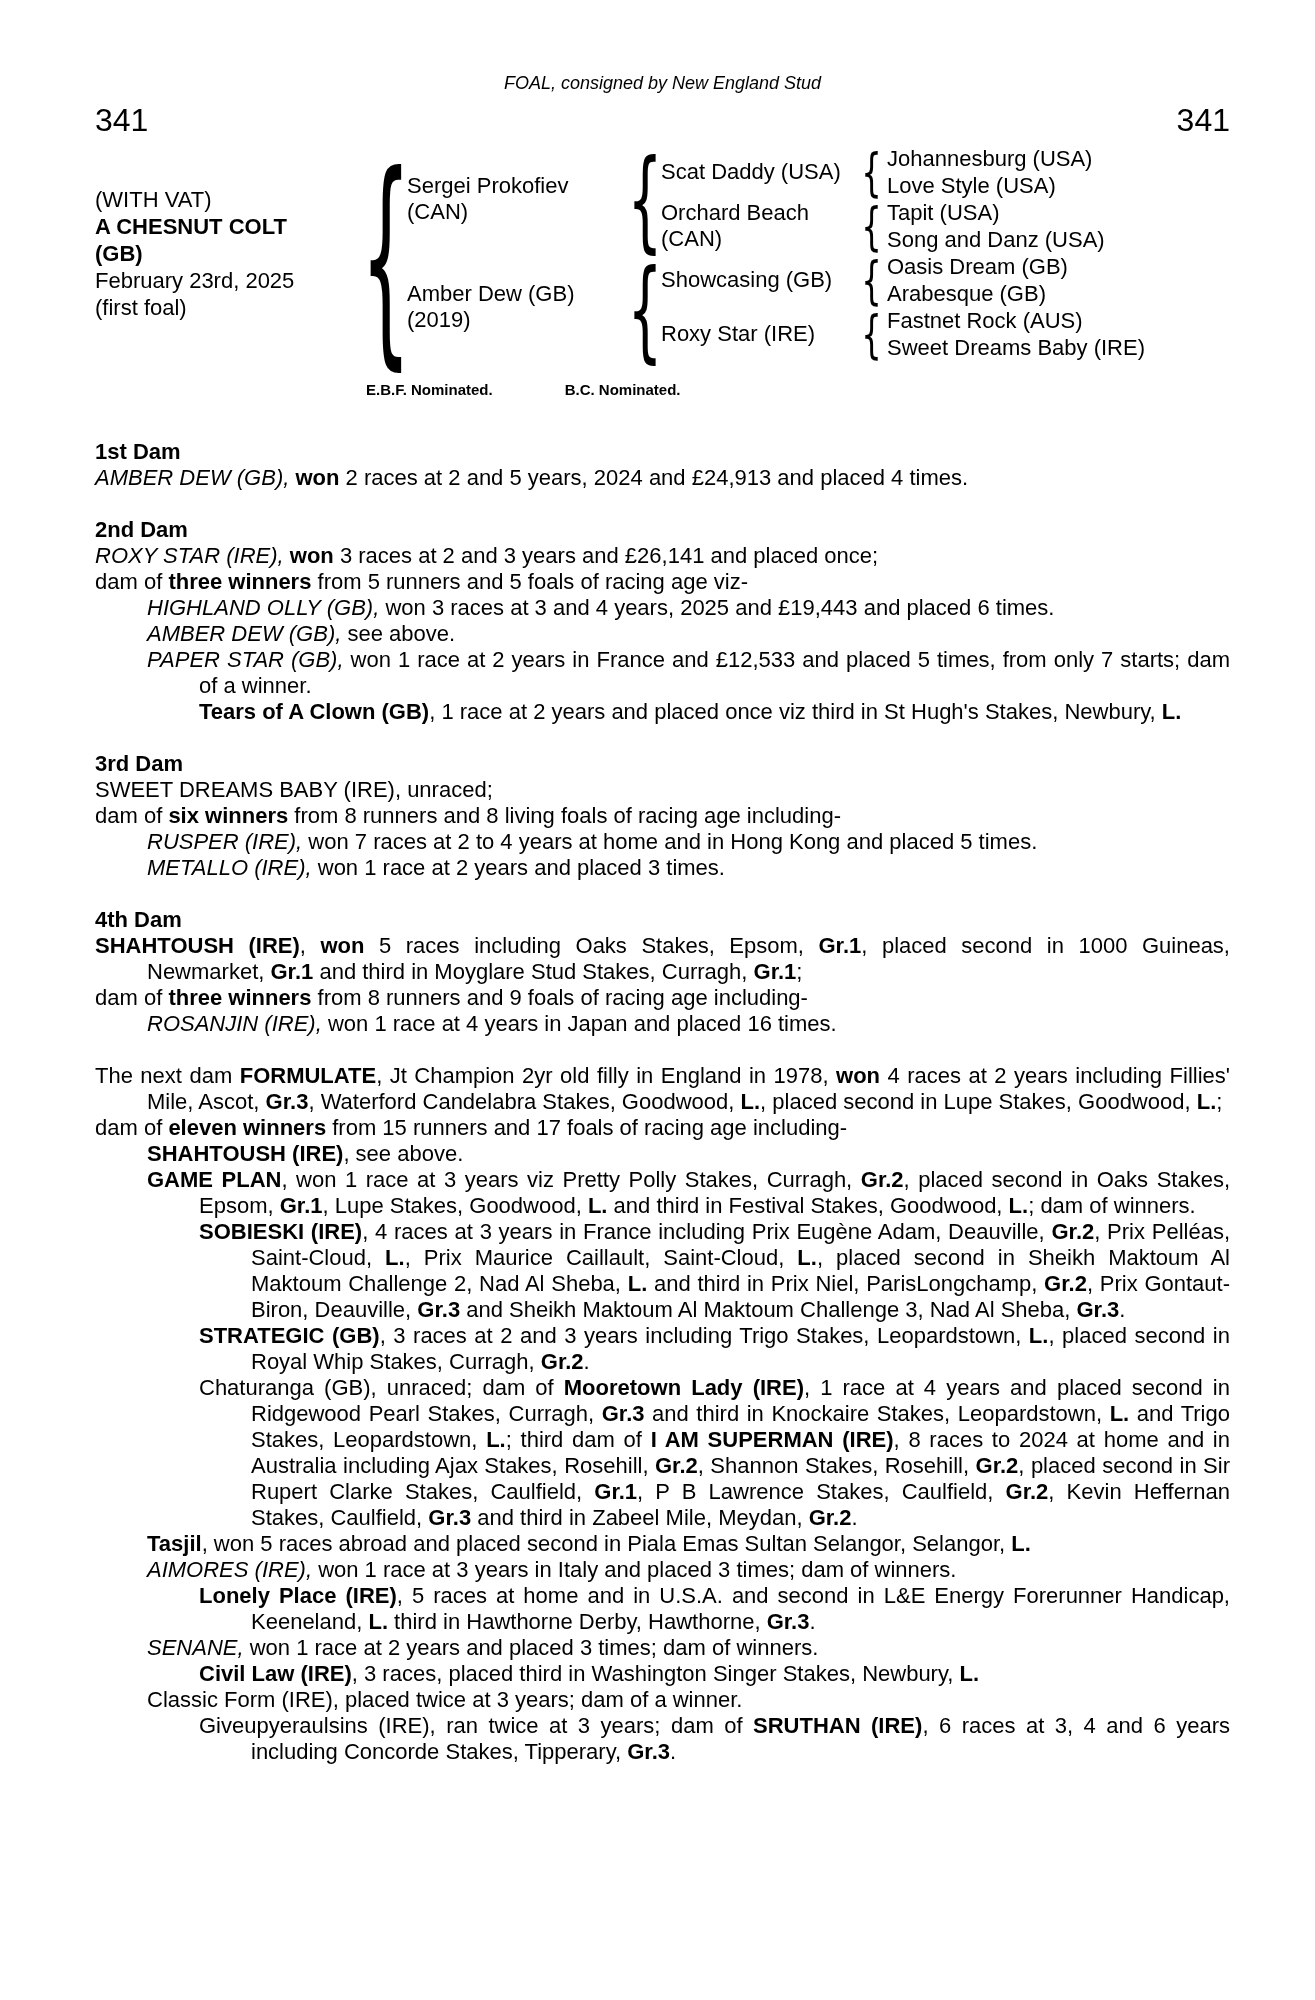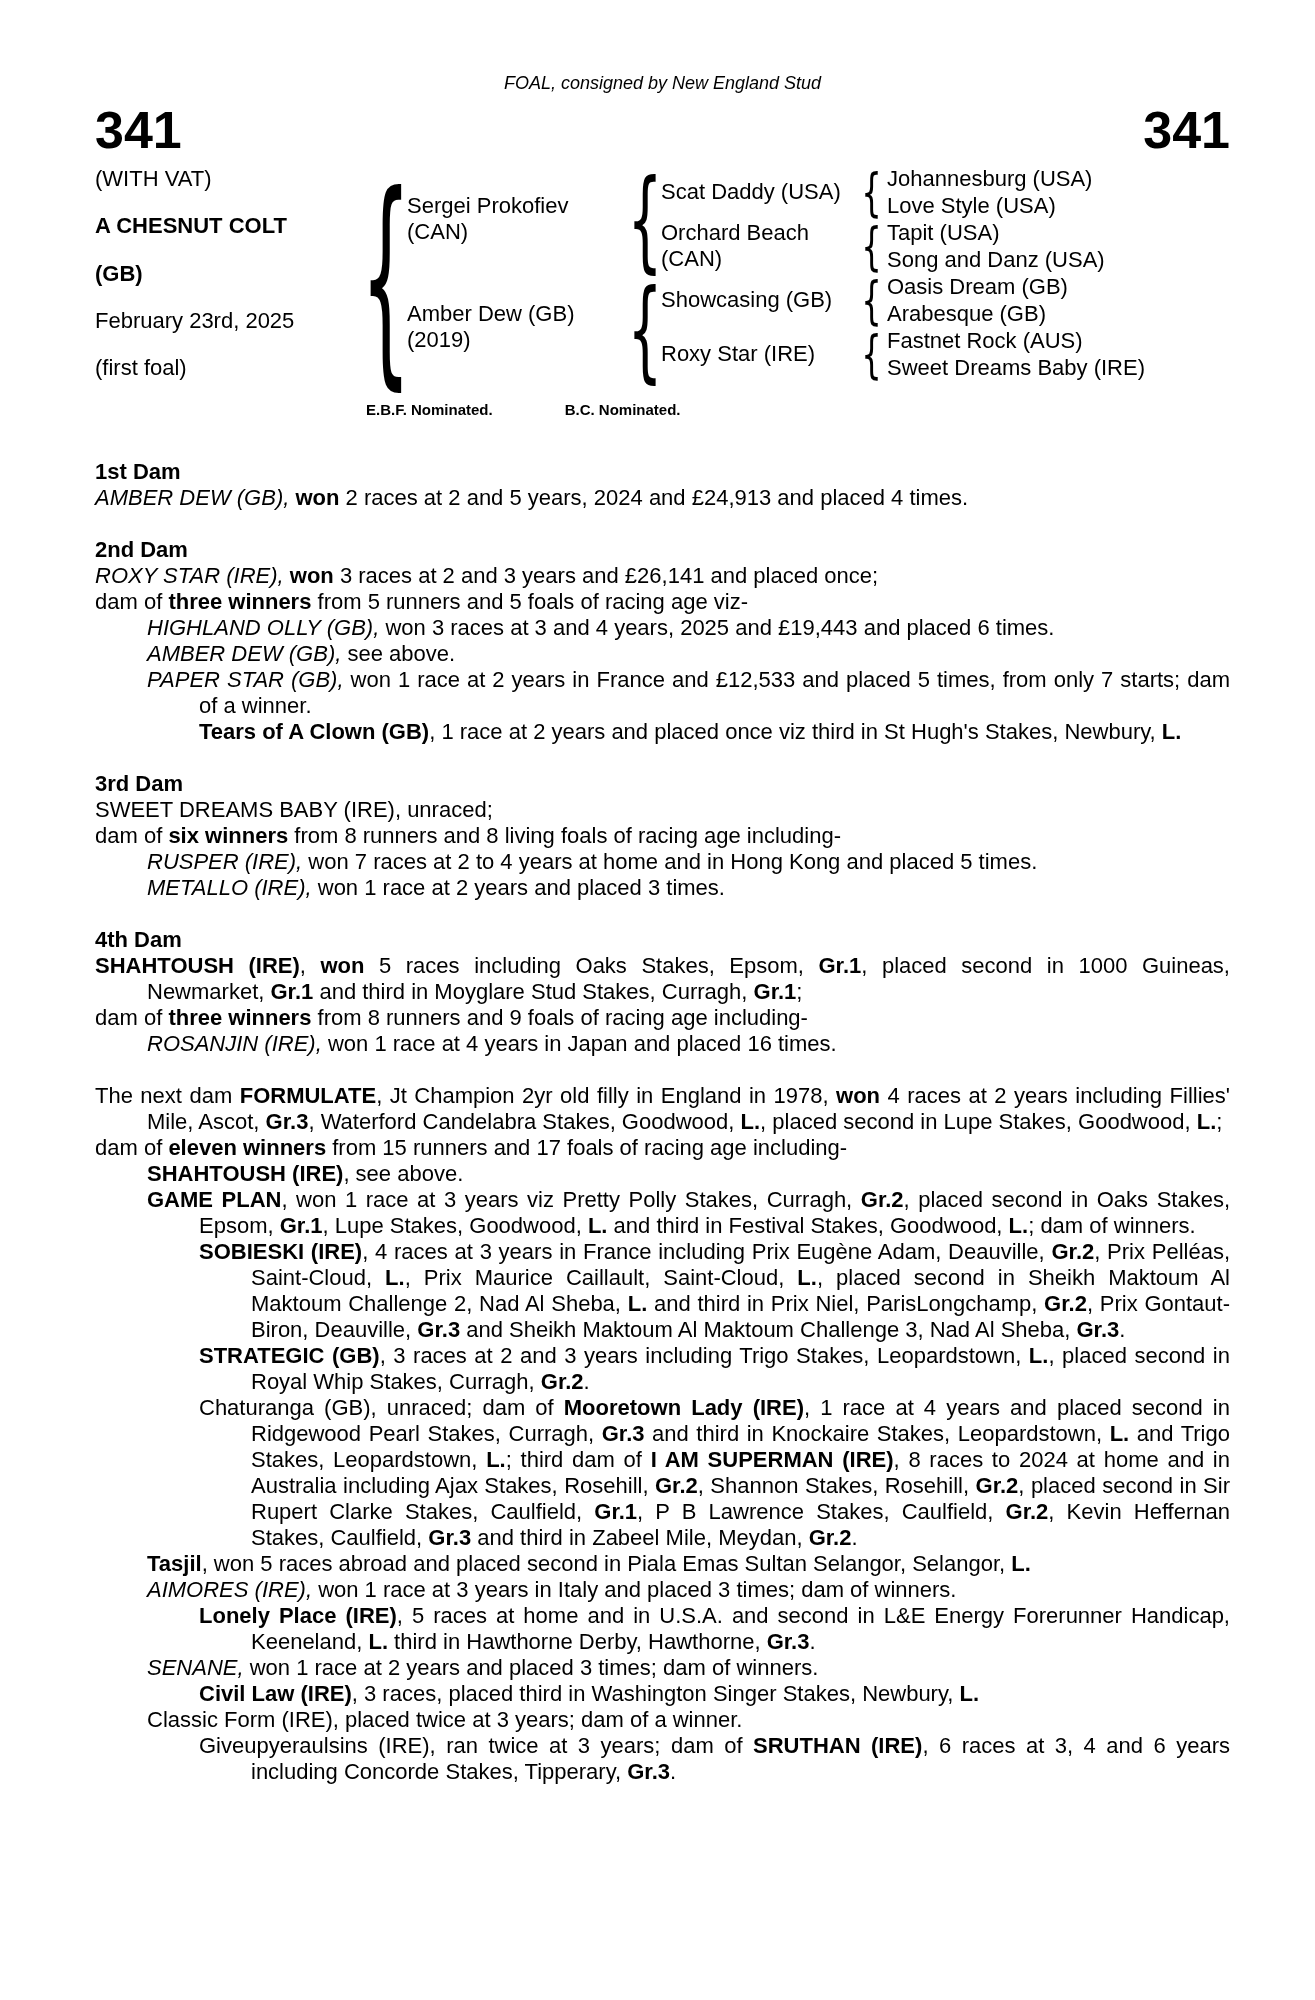--- a/index.html
+++ b/index.html
@@ -10,28 +10,28 @@
     font-family:"Liberation Sans", sans-serif;
     -webkit-font-smoothing:antialiased;
   }
   .page { padding:70px 85px 0 95px; width:1135px; }
 
   .consignor-line {
     text-align:center; font-style:italic; font-size:18px; line-height:26px;
   }
   .lot-row {
     display:flex; justify-content:space-between; align-items:flex-start;
-    margin-top:8px; font-size:52px; font-weight:bold; line-height:1;
+    margin-top:8px; font-size:32px; font-weight:normal; line-height:1;
   }
   .stand-line { margin-top:10px; font-size:23px; font-weight:bold; line-height:26px; }
 
   
   .pedigree { display:flex; margin-top:9px; height:216px; font-size:22px; }
   .ped-subject {
-    width:270px; display:flex; flex-direction:column; justify-content:space-between;
+    width:270px; display:flex; flex-direction:column; justify-content:center;
     line-height:27px;
   }
   .subject-bold { font-weight:bold; }
   .brace-col { display:flex; flex-direction:column; }
   .brace-cell { flex:1; display:flex; align-items:center; justify-content:center; overflow:visible; }
   .brace-glyph { display:block; line-height:1; font-family:"DejaVu Sans", sans-serif; font-weight:normal; }
   .bl { width:42px; }  .bl .brace-glyph { font-size:226px; transform:scaleX(.35); }
   .bm { width:32px; }  .bm .brace-glyph { font-size:110px; transform:scaleX(.5); }
   .bs { width:30px; }  .bs .brace-glyph { font-size:52px;  transform:scaleX(.62); }
   .ped-gen1 { width:222px; display:flex; flex-direction:column; }

